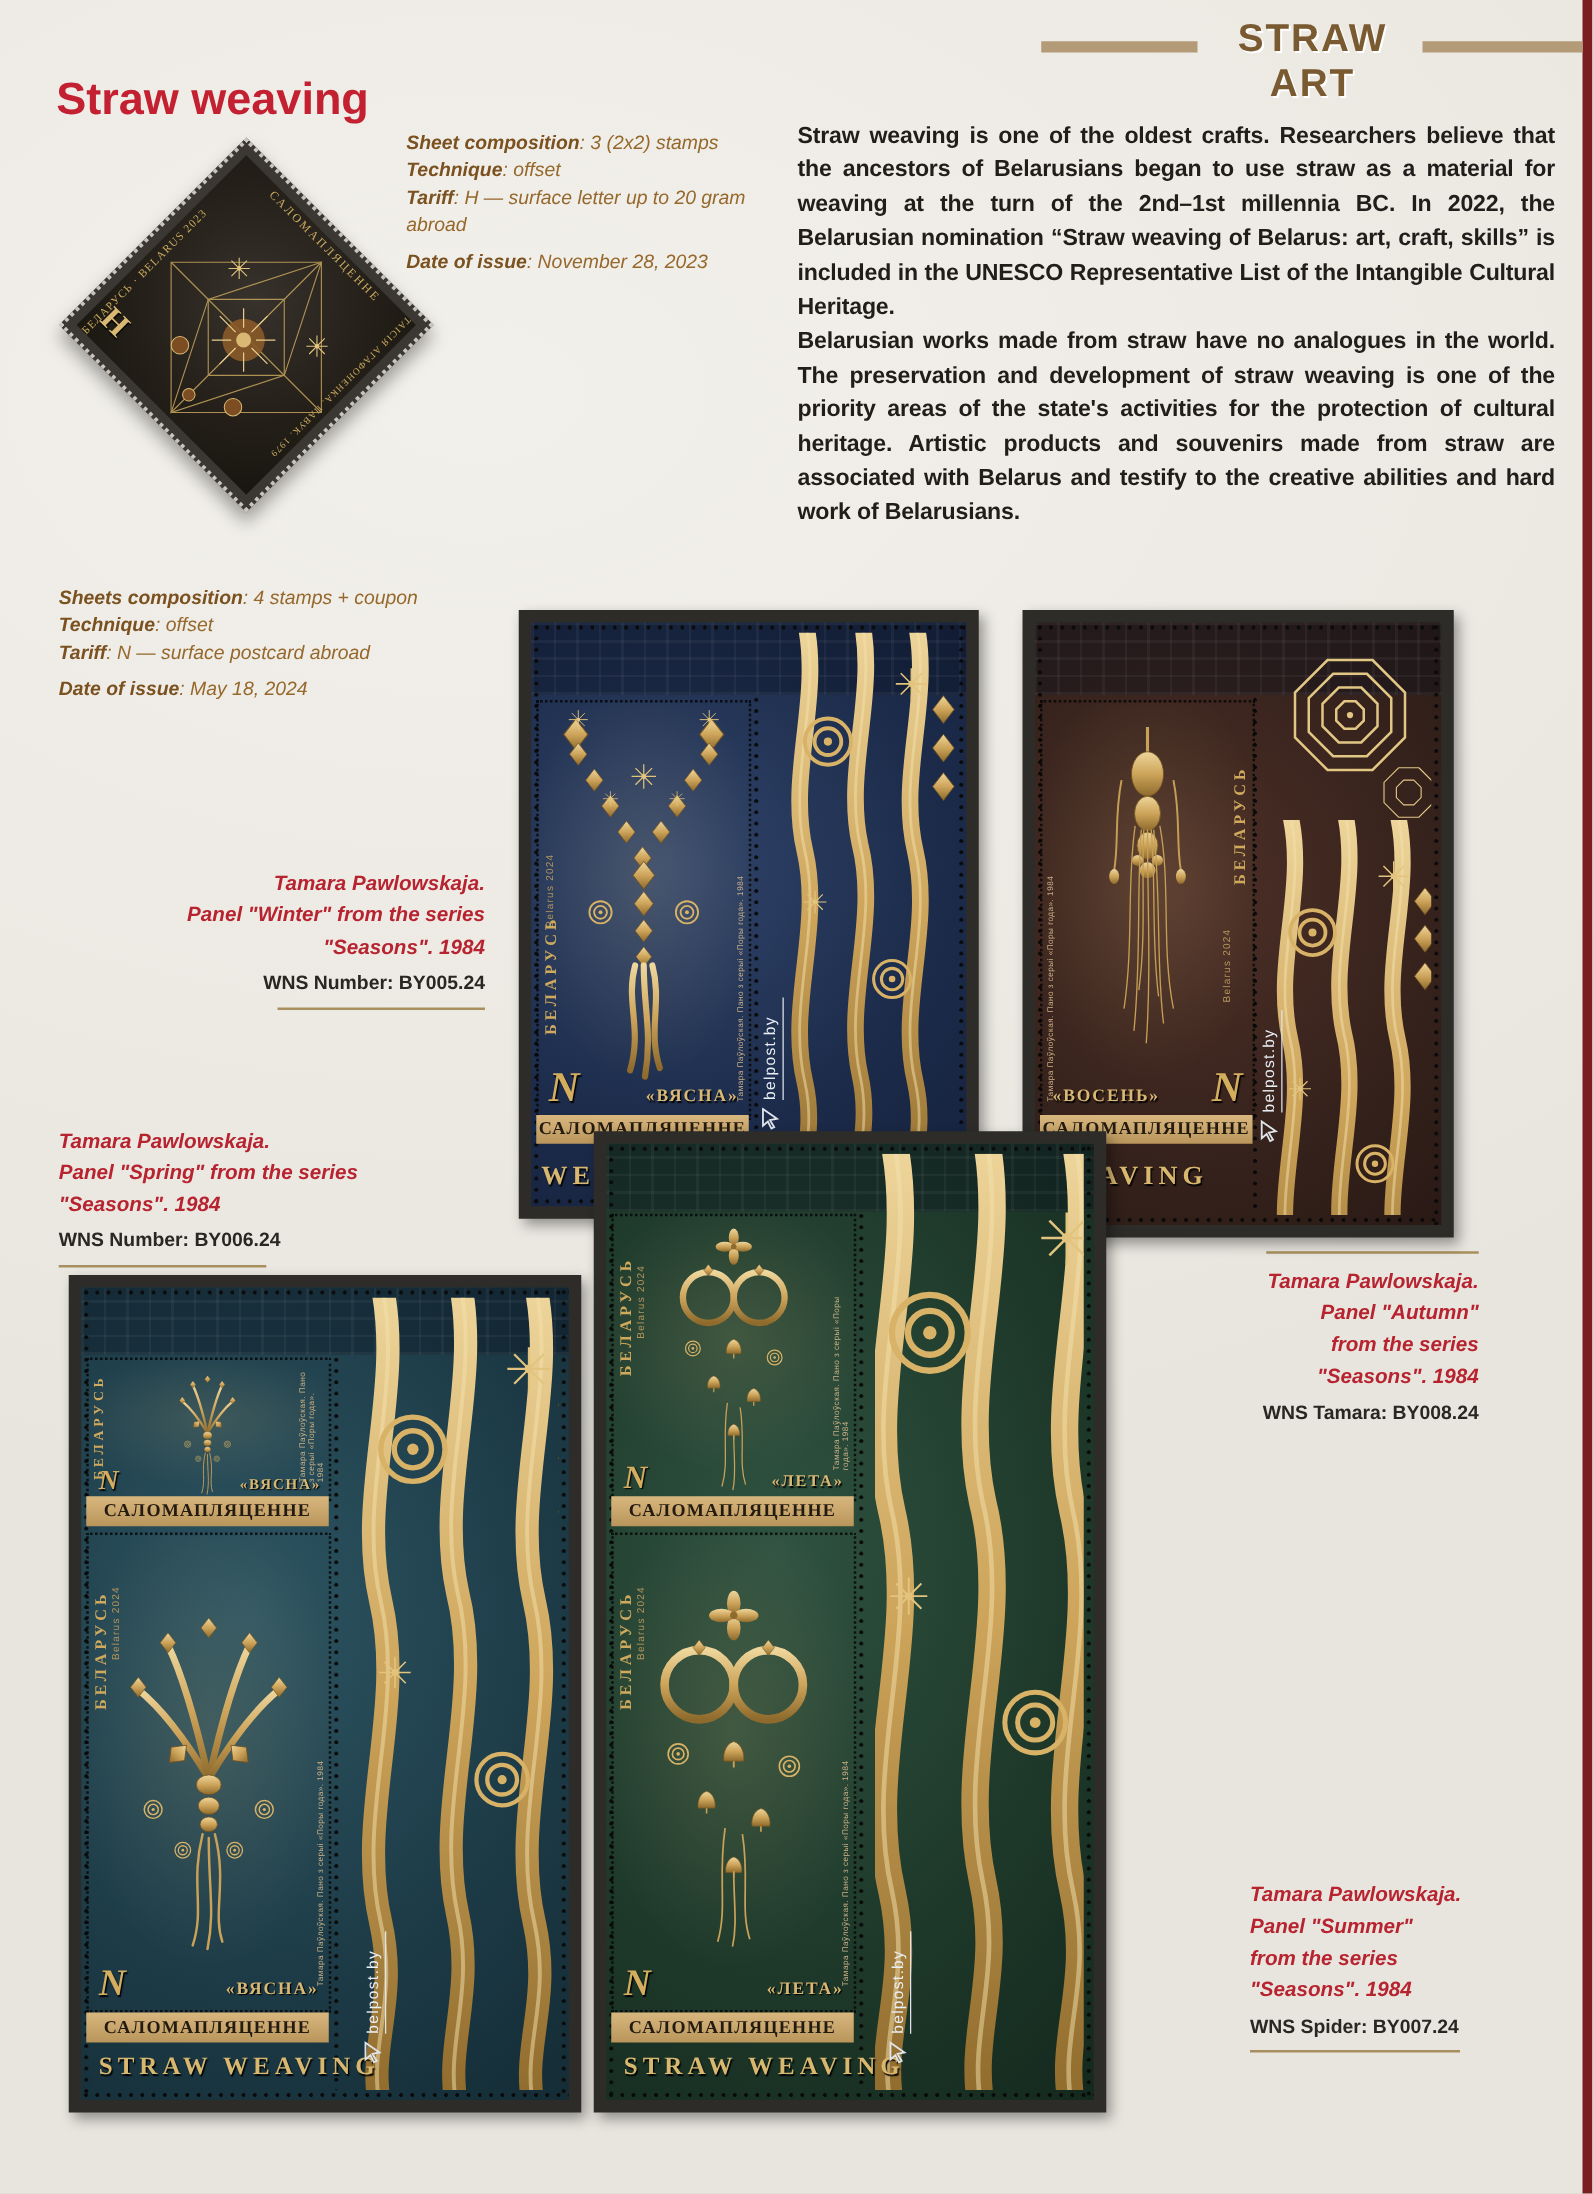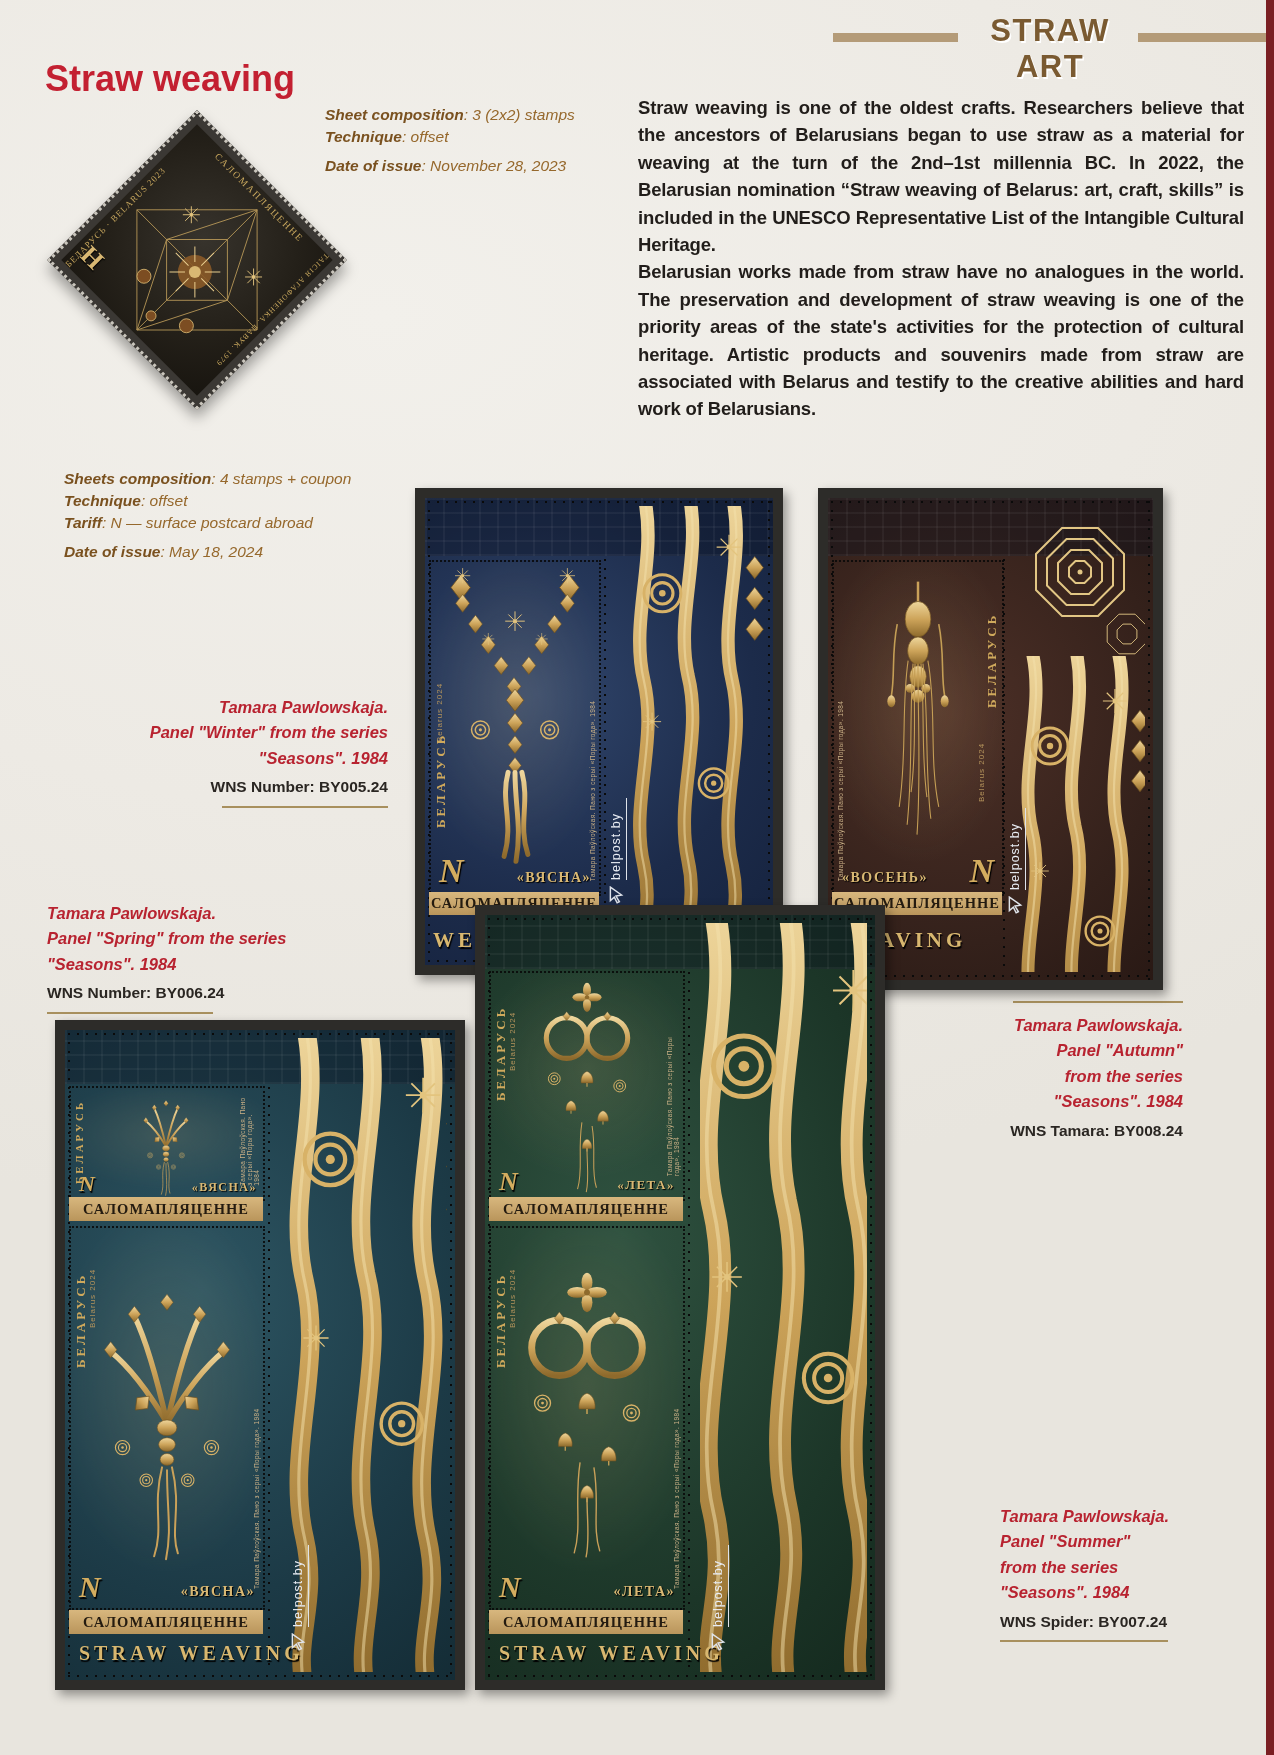--- a/index.html
+++ b/index.html
@@ -274,30 +274,31 @@
       <div class="d-edge d-left">БЕЛАРУСЬ · BELARUS 2023</div>
       <div class="d-edge d-top">САЛОМАПЛЯЦЕННЕ</div>
       <div class="d-edge d-right">ТАІСІЯ АГАФОНЕНКА. ПАВУК. 1979</div>
       <div class="d-denom">H</div>
     </div>
   </div>
 
   <div class="info-block" style="left:325px;top:104px;width:292px;">
     <div class="info-line"><span class="lbl">Sheet composition</span><span>: 3 (2x2) stamps</span></div>
     <div class="info-line"><span class="lbl">Technique</span><span>: offset</span></div>
+    <div class="info-line"><span class="lbl">Tariff</span><span>: H — surface letter up to 20 gram abroad</span></div>
     <div class="info-line date-line"><span class="lbl">Date of issue</span><span>: November 28, 2023</span></div>
   </div>
 
   <div class="intro">
     <p>Straw weaving is one of the oldest crafts. Researchers believe that the ancestors of Belarusians began to use straw as a material for weaving at the turn of the 2nd–1st millennia BC. In 2022, the Belarusian nomination “Straw weaving of Belarus: art, craft, skills” is included in the UNESCO Representative List of the Intangible Cultural Heritage.</p>
     <p>Belarusian works made from straw have no analogues in the world. The preservation and development of straw weaving is one of the priority areas of the state's activities for the protection of cultural heritage. Artistic products and souvenirs made from straw are associated with Belarus and testify to the creative abilities and hard work of Belarusians.</p>
   </div>
 
 
-  <div class="info-block" style="left:64px;top:468px;width:300px;">
+  <div class="info-block" style="left:47px;top:468px;width:300px;">
     <div class="info-line"><span class="lbl">Sheets composition</span><span>: 4 stamps + coupon</span></div>
     <div class="info-line"><span class="lbl">Technique</span><span>: offset</span></div>
     <div class="info-line"><span class="lbl">Tariff</span><span>: N — surface postcard abroad</span></div>
     <div class="info-line date-line"><span class="lbl">Date of issue</span><span>: May 18, 2024</span></div>
   </div>
 
   <div class="red-cap" style="left:128px;top:695px;width:260px;text-align:right;">
     <div>Tamara Pawlowskaja.</div>
     <div>Panel "Winter" from the series</div>
     <div>"Seasons". 1984</div>

